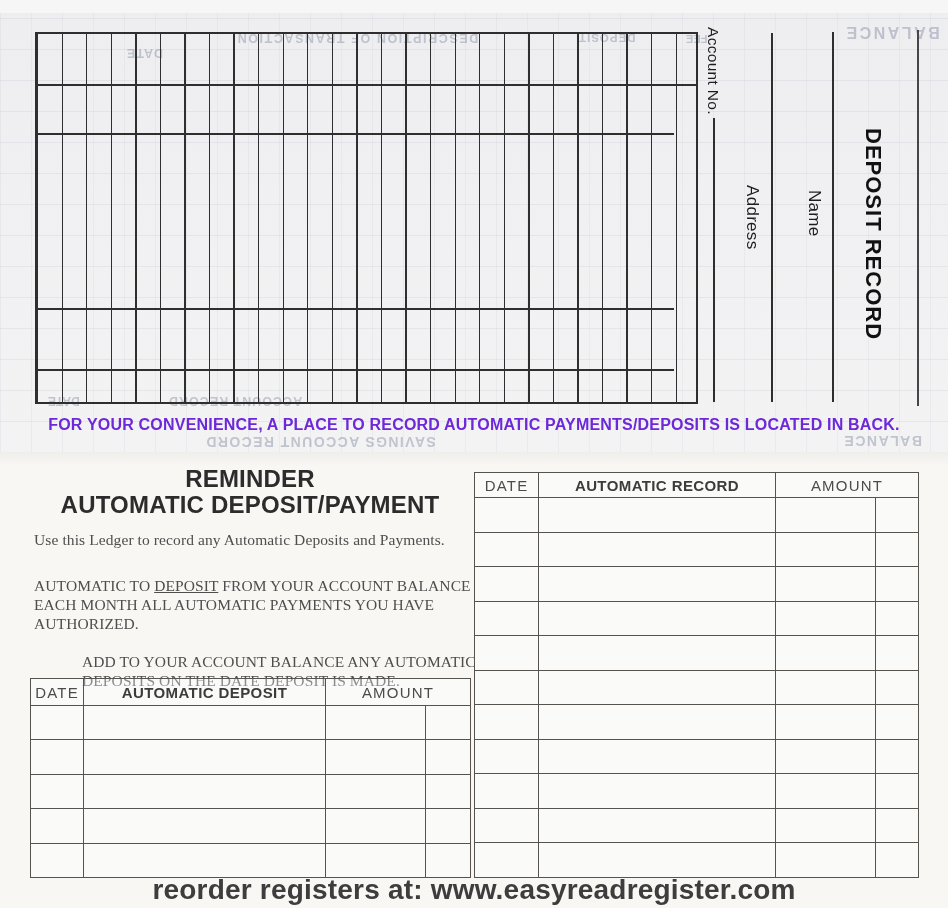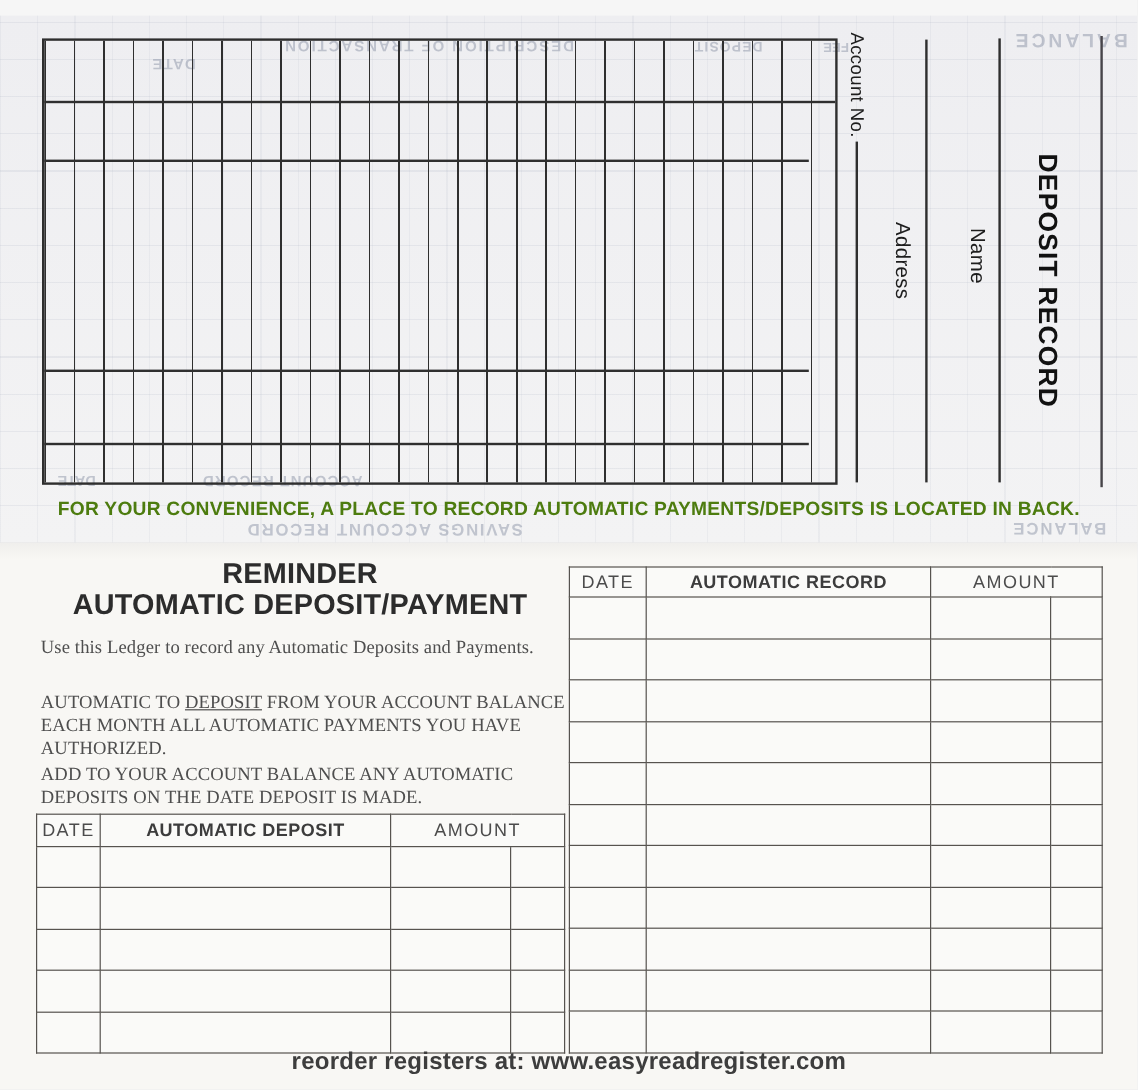--- a/index.html
+++ b/index.html
@@ -23,21 +23,21 @@
   .vtext{position:absolute;transform-origin:0 0;transform:rotate(90deg);
          white-space:nowrap;color:#1d1d1d;}
   .vtext.small{font-size:15.5px;letter-spacing:.3px;}
   .vtext.med{font-size:17px;letter-spacing:.3px;}
   .dr-title{font-size:22px;font-weight:bold;letter-spacing:1px;color:#111;}
 
   .ghost{position:absolute;transform:rotate(180deg);color:rgba(122,131,152,.42);
          font-weight:600;white-space:nowrap;filter:blur(.3px);}
 
   .conv-note{position:absolute;left:0;top:416px;width:948px;text-align:center;
-    font-size:16px;font-weight:bold;color:#4d7c0f;letter-spacing:.2px;}
+    font-size:16px;font-weight:bold;color:#6d28d9;letter-spacing:.2px;}
 
   
   .sheet-bottom{position:absolute;left:0;top:452px;width:948px;height:456px;
     background:linear-gradient(#efeeec,#f8f7f4 14px);}
   .reminder-title{position:absolute;left:30px;top:466px;width:440px;text-align:center;
     font-size:24px;font-weight:bold;color:#2c2c2c;line-height:26px;letter-spacing:.2px;}
   .para{position:absolute;left:34px;width:446px;font-size:15.5px;color:#4e4e4e;
     line-height:19px;letter-spacing:.1px;font-family:Liberation Serif, serif;}
   .para .u{text-decoration:underline;}
 
@@ -48,21 +48,21 @@
   th.h-name{font-size:15px;font-weight:bold;color:#3c3c3c;letter-spacing:.4px;}
   th.h-plain{font-size:15px;font-weight:normal;color:#4c4c4c;letter-spacing:1.2px;}
   #deposit-table{left:30px;top:678px;width:440px;}
   #deposit-table thead tr{height:27px;}
   #deposit-table tbody tr{height:34.4px;}
   #payment-table{left:474px;top:472px;width:444px;}
   #payment-table thead tr{height:25px;}
   #payment-table tbody tr{height:34.5px;}
 
   .footer{position:absolute;left:0;top:874px;width:948px;text-align:center;
-    font-size:20px;font-weight:bold;color:#3d3d3d;letter-spacing:.2px;}
+    font-size:28px;font-weight:bold;color:#3d3d3d;letter-spacing:.2px;}
 </style>
 </head>
 <body>
 
 <div class="page">
 
   <div class="sheet-top">
 
     <div class="ghost" style="left:126px;top:33px;font-size:12.5px;letter-spacing:1px;">DATE</div>
     <div class="ghost" style="left:236px;top:18px;font-size:12.5px;letter-spacing:1.6px;">DESCRIPTION OF TRANSACTION</div>
@@ -101,21 +101,21 @@
 
   <div class="reminder-title">
     <div>REMINDER</div>
     <div>AUTOMATIC DEPOSIT/PAYMENT</div>
   </div>
 
   <div class="para" style="top:530px;">Use this Ledger to record any Automatic Deposits and Payments.</div>
 
   <div class="para" style="top:576px;"><span>AUTOMATIC TO </span><span class="u">DEPOSIT</span><span> FROM YOUR ACCOUNT BALANCE EACH MONTH ALL AUTOMATIC PAYMENTS YOU HAVE AUTHORIZED.</span></div>
 
-  <div class="para" style="top:636px;">ADD TO YOUR ACCOUNT BALANCE ANY AUTOMATIC DEPOSITS ON THE DATE DEPOSIT IS MADE.</div>
+  <div class="para" style="top:652px;margin-left:48px;">ADD TO YOUR ACCOUNT BALANCE ANY AUTOMATIC DEPOSITS ON THE DATE DEPOSIT IS MADE.</div>
 
   <table class="reg" id="deposit-table">
     <colgroup>
         <col style="width:53px">
         <col style="width:242px">
         <col style="width:100px">
         <col style="width:45px">
       </colgroup>
     <thead>
       <tr>

